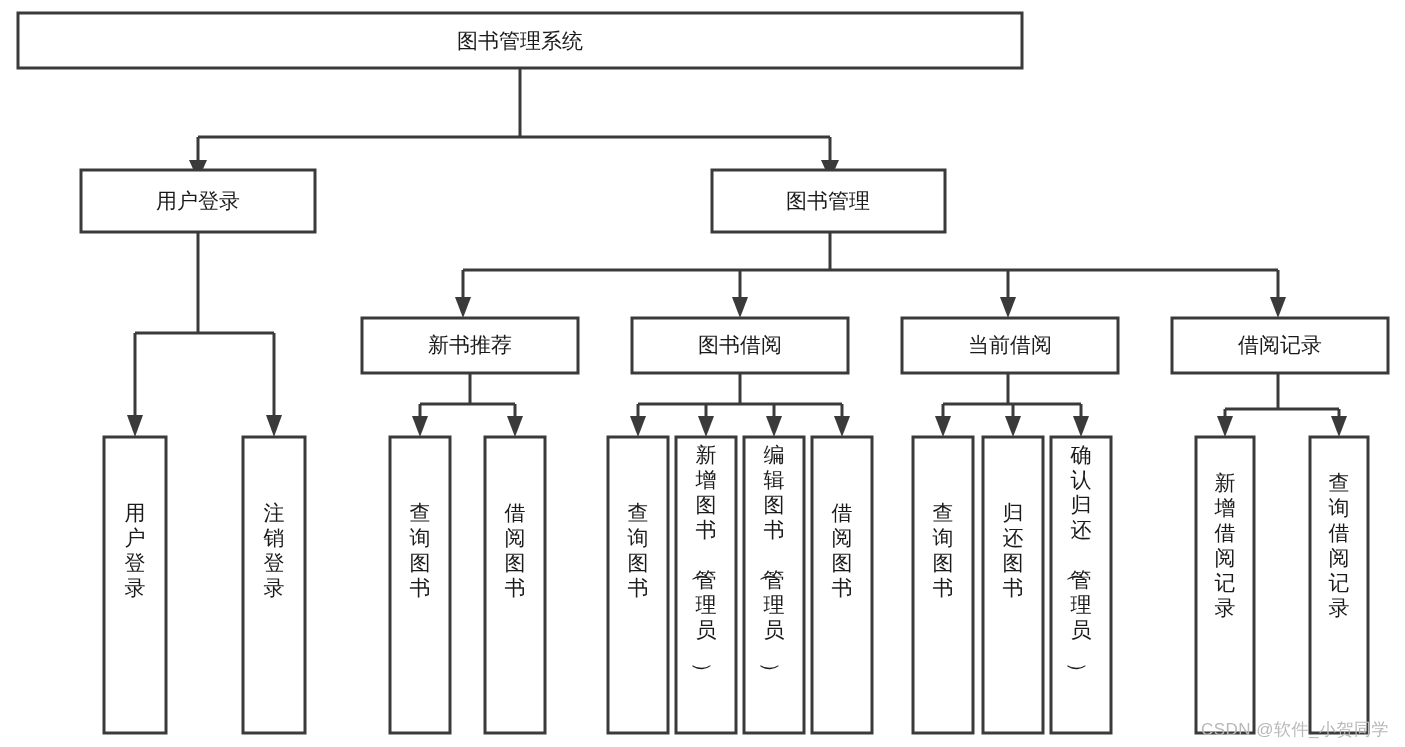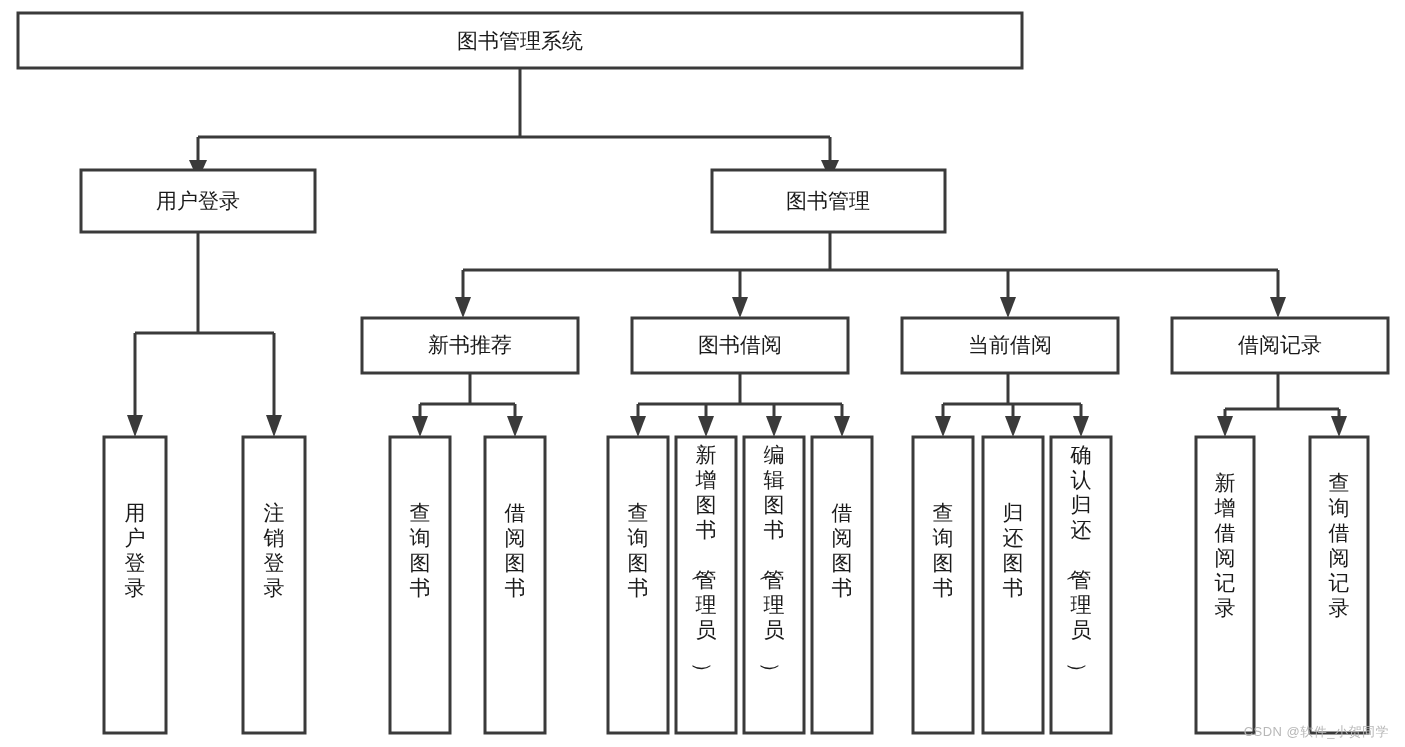--- a/index.html
+++ b/index.html
@@ -44,21 +44,21 @@
   }
   .arrow-head {
     fill: #3a3a3a;
     stroke: none;
   }
   .watermark {
     position: absolute;
     right: 16px;
     bottom: 6px;
     font-family: "Liberation Sans", "DejaVu Sans", sans-serif;
-    font-size: 13px;
+    font-size: 17px;
     color: #b8b8b8;
     white-space: nowrap;
     letter-spacing: 0.5px;
     pointer-events: none;
   }
 </style>
 </head>
 <body>
 
 <svg id="diagram" viewBox="0 0 1405 747" xmlns="http://www.w3.org/2000/svg">

